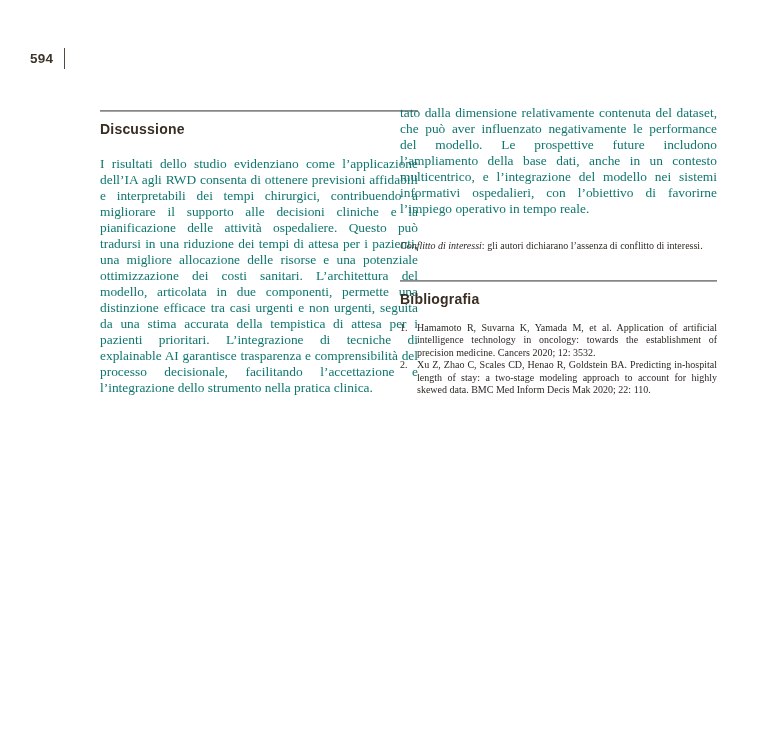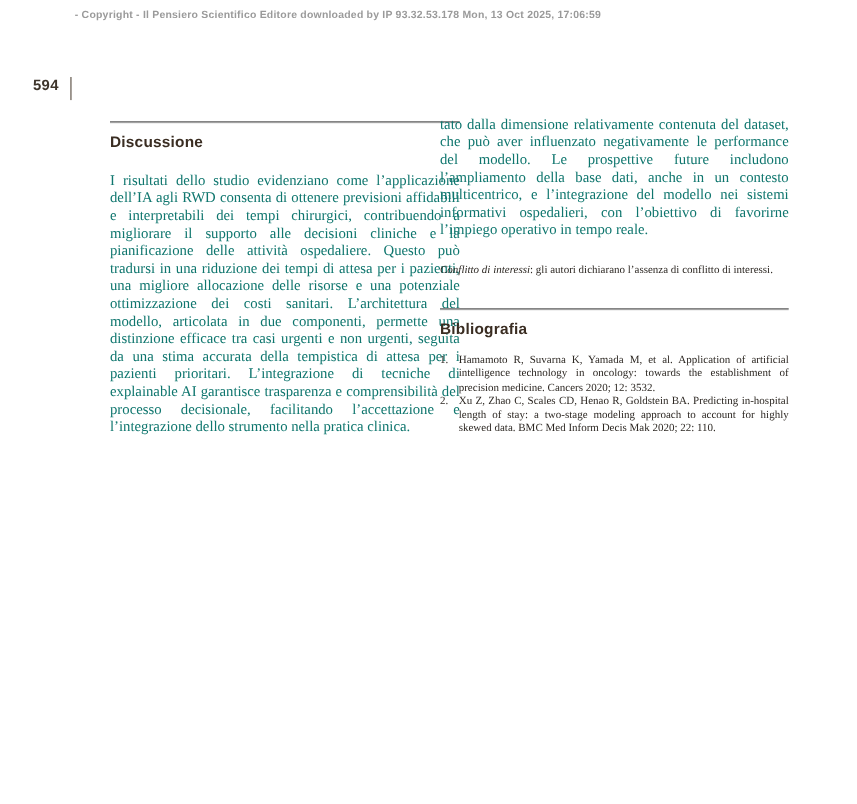--- a/index.html
+++ b/index.html
@@ -32,22 +32,22 @@
     color: #9a9a9a;
     white-space: nowrap;
   }
 
   
   .page-header {
     position: absolute;
     left: 30px;
     top: 46px;
     display: flex;
+    align-items: center;
     height: 24px;
-    margin-top: 24px;
   }
   .page-num {
     font-family: "Liberation Sans", sans-serif;
     font-size: 13.5px;
     font-weight: bold;
     color: #3e352b;
     letter-spacing: 0.3px;
   }
   .vsep {
     width: 1px;
@@ -122,21 +122,20 @@
     position: absolute;
     left: 0;
     top: 0;
   }
 </style>
 </head>
 <body>
 
 <div class="page">
 
-  <div class="copyright">- Copyright - Il Pensiero Scientifico Editore downloaded by IP 93.32.53.178 Mon, 13 Oct 2025, 17:06:59</div>
 
   <div class="page-header">
     <span class="page-num">594</span>
     <span class="vsep"></span>
   </div>
 
   <div class="col col-left">
     <div class="section-rule"></div>
     <h2 class="section-title">Discussione</h2>
     <p class="body-text">I risultati dello studio evidenziano come l’applicazione dell’IA agli RWD consenta di ottenere previsioni affidabili e interpretabili dei tempi chirurgici, contribuendo a migliorare il supporto alle decisioni cliniche e la pianificazione delle attività ospedaliere. Questo può tradursi in una riduzione dei tempi di attesa per i pazienti, una migliore allocazione delle risorse e una potenziale ottimizzazione dei costi sanitari. L’architettura del modello, articolata in due componenti, permette una distinzione efficace tra casi urgenti e non urgenti, seguita da una stima accurata della tempistica di attesa per i pazienti prioritari. L’integrazione di tecniche di explainable AI garantisce trasparenza e comprensibilità del processo decisionale, facilitando l’accettazione e l’integrazione dello strumento nella pratica clinica.</p>

